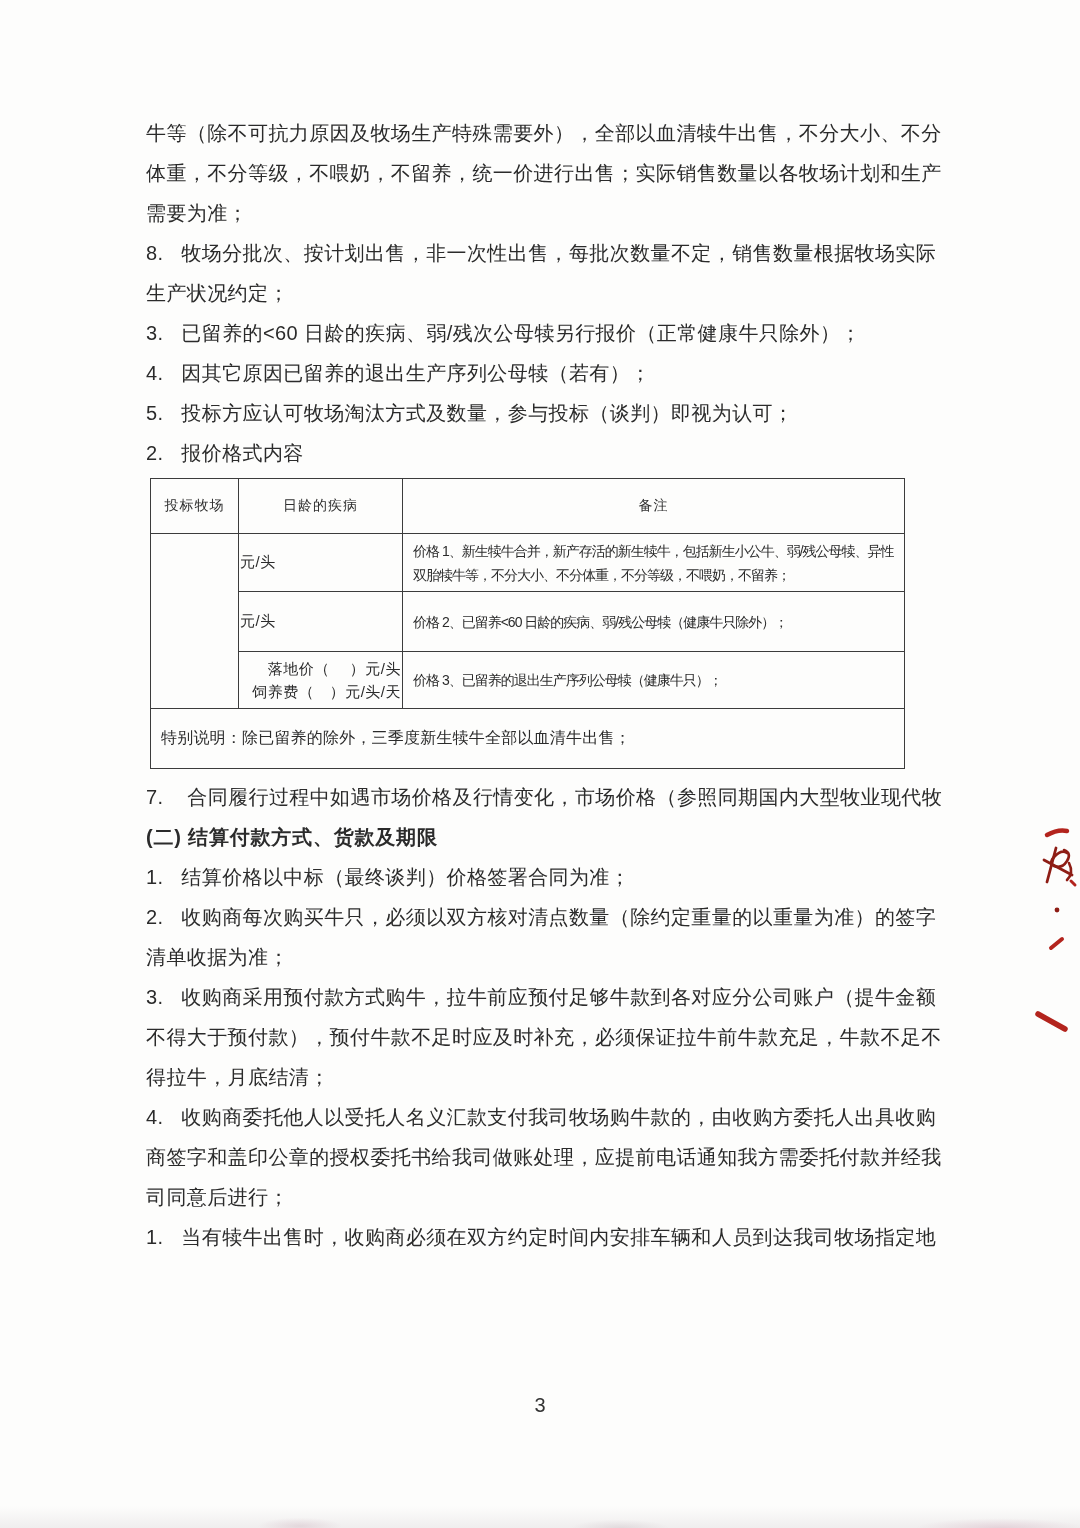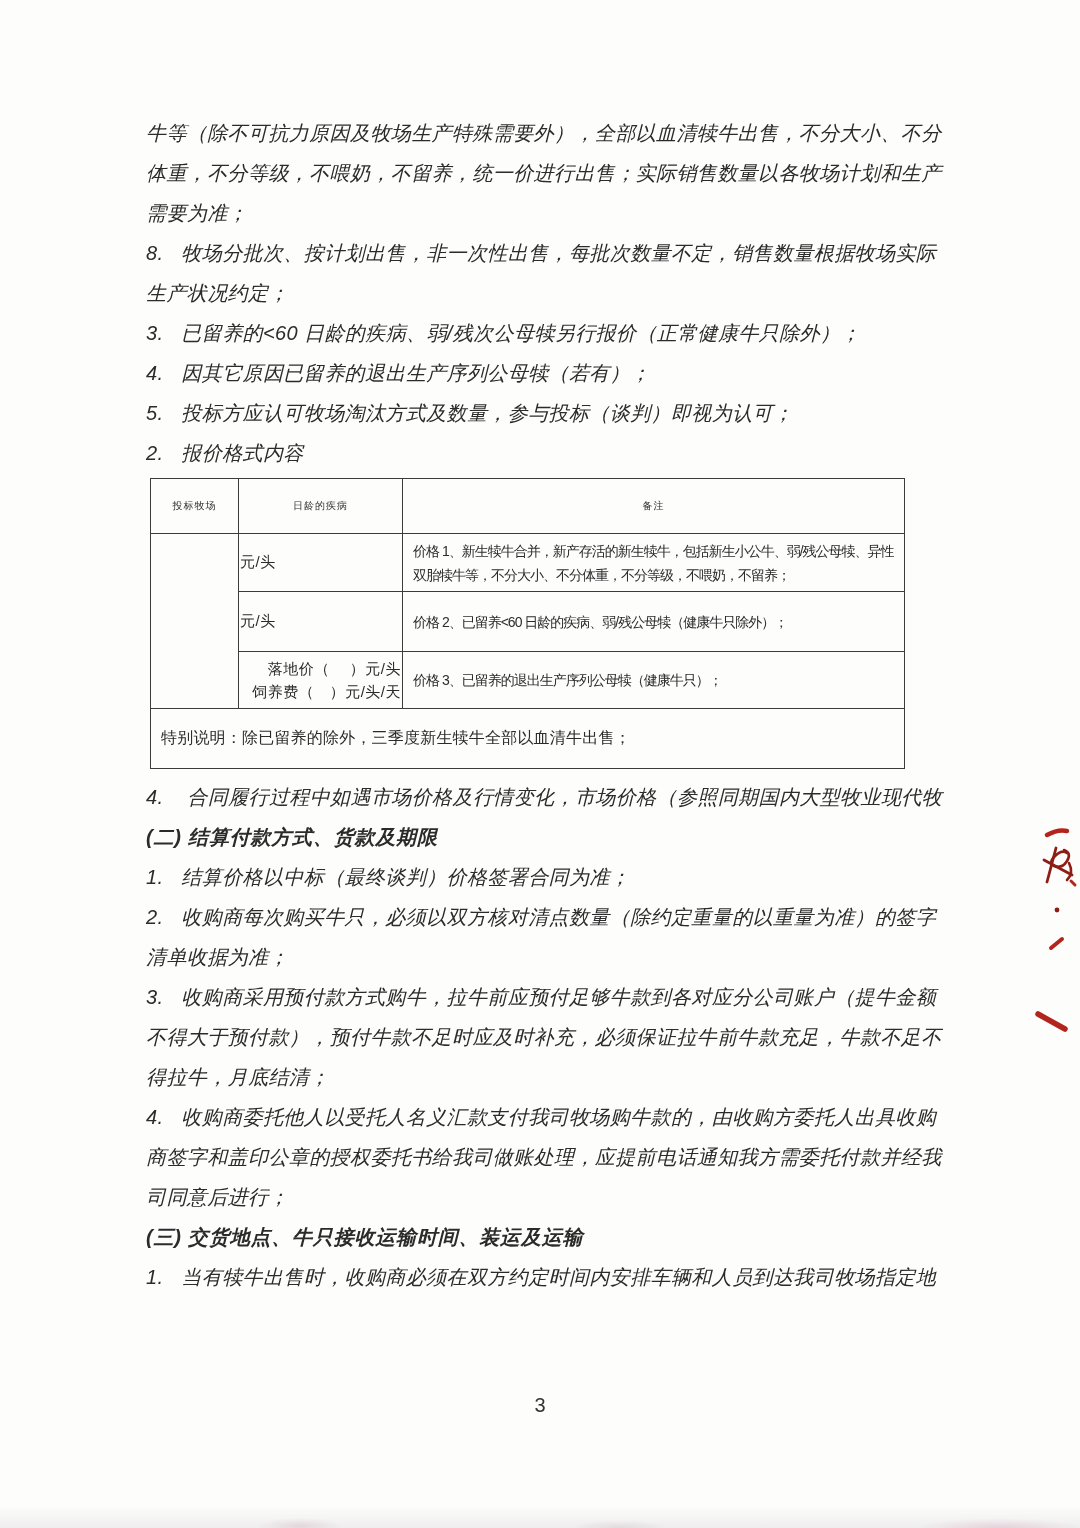--- a/index.html
+++ b/index.html
@@ -15,40 +15,39 @@
   .content{
     position:absolute;
     left:146px;top:113px;
     width:840px;
   }
   .line{
     font-size:20px;
     line-height:40px;
     letter-spacing:0.4px;
     white-space:pre-wrap;
-    font-style:italic;
   }
   .heading{
     font-weight:bold;
     letter-spacing:0.8px;
   }
   .block2{margin-top:8px;}
   table.quote{
     border-collapse:collapse;
     table-layout:fixed;
     width:754px;
     margin:5px 0 0 4px;
   }
   table.quote td, table.quote th{
     border:1.6px solid #3c3c3c;
     vertical-align:middle;
     font-weight:normal;
   }
   th.hdr{
-    font-size:10px;
+    font-size:14px;
     text-align:center;
     height:52px;
     letter-spacing:1px;
     color:#2f2f2f;
   }
   td.farm-cell{background:transparent;}
   td.price{
     font-size:15px;
     padding-right:24px;
     letter-spacing:0.5px;
@@ -146,32 +145,31 @@
         </td>
         <td class="remark">价格 3、已留养的退出生产序列公母犊（健康牛只）；</td>
       </tr>
       <tr>
         <td class="note-cell" colspan="3">特别说明：除已留养的除外，三季度新生犊牛全部以血清牛出售；</td>
       </tr>
     </tbody>
       </table>
 
     <div class="block2">
-      <div class="line">4.    合同履行过程中如遇市场价格及行情变化，市场价格（参照同期国内大型牧业现代牧</div>
+      <div class="line">7.    合同履行过程中如遇市场价格及行情变化，市场价格（参照同期国内大型牧业现代牧</div>
       <div class="line heading">(二) 结算付款方式、货款及期限</div>
       <div class="line">1.   结算价格以中标（最终谈判）价格签署合同为准；</div>
       <div class="line">2.   收购商每次购买牛只，必须以双方核对清点数量（除约定重量的以重量为准）的签字</div>
       <div class="line">清单收据为准；</div>
       <div class="line">3.   收购商采用预付款方式购牛，拉牛前应预付足够牛款到各对应分公司账户（提牛金额</div>
       <div class="line">不得大于预付款），预付牛款不足时应及时补充，必须保证拉牛前牛款充足，牛款不足不</div>
       <div class="line">得拉牛，月底结清；</div>
       <div class="line">4.   收购商委托他人以受托人名义汇款支付我司牧场购牛款的，由收购方委托人出具收购</div>
       <div class="line">商签字和盖印公章的授权委托书给我司做账处理，应提前电话通知我方需委托付款并经我</div>
       <div class="line">司同意后进行；</div>
-      <div class="line heading">(三) 交货地点、牛只接收运输时间、装运及运输</div>
       <div class="line">1.   当有犊牛出售时，收购商必须在双方约定时间内安排车辆和人员到达我司牧场指定地</div>
     </div>
   </div>
 
   <div class="page-number">3</div>
 
   <svg class="red-marks" viewBox="0 0 62 230">
     <path d="M27,17 Q38,11 47,13" stroke="#b3241d" stroke-width="4.5" fill="none" stroke-linecap="round"></path>
     <path d="M44,32 q8,3 3,11 q-5,8 -13,5 q-6,-3 1,-10 q7,-7 12,-3" stroke="#8e1d15" stroke-width="2.6" fill="none" stroke-linecap="round"></path>
     <path d="M36,30 L27,64" stroke="#8e1d15" stroke-width="2.8" fill="none" stroke-linecap="round"></path>

